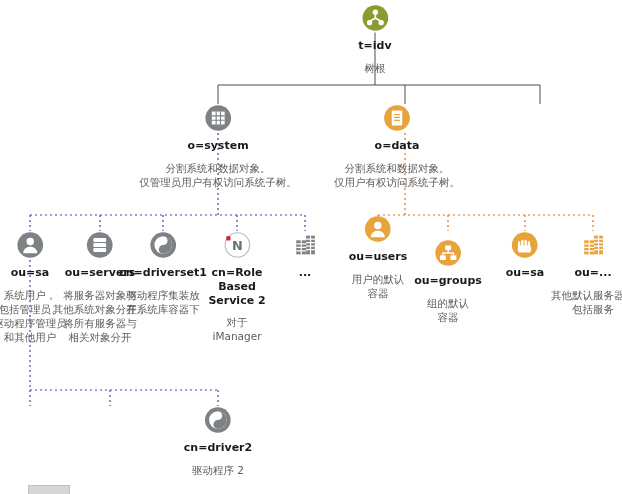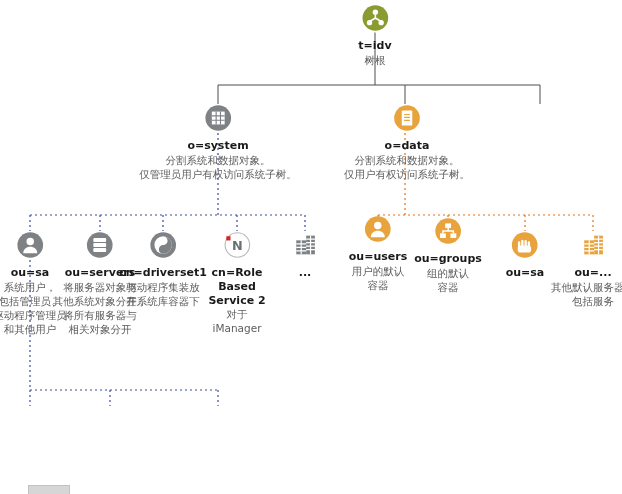--- a/index.html
+++ b/index.html
@@ -2,21 +2,21 @@
 <html><head>
 <meta charset="utf-8">
 <style>
   html,body{margin:0;padding:0;background:#fff;}
   body{font-family:"DejaVu Sans","Liberation Sans",sans-serif;}
   #stage{position:relative;width:622px;height:494px;background:#fff;overflow:hidden;padding-left:40px;}
   .wires{position:absolute;left:0;top:0;}
   .node{position:absolute;display:flex;flex-direction:column;align-items:center;transform:translateX(-50%);}
   .ic{width:28px;height:28px;display:block;}
   .label{margin-top:7px;font-weight:bold;font-size:11px;color:#1a1a1a;text-align:center;white-space:pre;line-height:1.25;}
-  .desc{margin-top:0;font-size:10.5px;color:#5c5c5c;text-align:center;white-space:pre;line-height:1.35;}
+  .desc{margin-top:8px;font-size:10.5px;color:#5c5c5c;text-align:center;white-space:pre;line-height:1.35;}
   .artifact{position:absolute;left:28px;top:485px;width:40px;height:9px;background:#d6d6d6;border:1px solid #c2c2c2;}
 </style>
 </head>
 <body>
 
 <div id="stage">
 
   <svg class="wires" width="622" height="494" viewBox="0 0 622 494">
     <g stroke="#4d4d4d" stroke-width="1" fill="none">
       <path d="M375 32.5V85 M218 85H540 M218 85v19 M405 85v19 M540 85v19"></path>
@@ -46,21 +46,21 @@
     <svg class="ic" viewBox="0 0 24 24">
       <circle cx="12" cy="12" r="11" fill="#7f8284"></circle>
       <rect x="6.5" y="6.5" width="11" height="11" fill="#fff"></rect>
       <path d="M6.5 10.2h11 M6.5 13.9h11 M10.2 6.5v11 M13.9 6.5v11" stroke="#7f8284" stroke-width="1"></path>
     </svg>
     <div class="label">o=system</div>
     <div class="desc">分割系统和数据对象。
 仅管理员用户有权访问系统子树。</div>
   </div>
 
-  <div class="node" style="left:407px;top:104px">
+  <div class="node" style="left:397px;top:104px">
     <svg class="ic" viewBox="0 0 24 24">
       <circle cx="12" cy="12" r="11" fill="#e8a33c"></circle>
       <rect x="7.5" y="5.5" width="9" height="13" rx="1" fill="#fff"></rect>
       <path d="M9.5 9h5 M9.5 11.5h5 M9.5 14h5" stroke="#e8a33c" stroke-width="1"></path>
     </svg>
     <div class="label">o=data</div>
     <div class="desc">分割系统和数据对象。
 仅用户有权访问系统子树。</div>
   </div>
 
@@ -133,21 +133,21 @@
     <svg class="ic" viewBox="0 0 24 24">
       <circle cx="12" cy="12" r="11" fill="#e8a33c"></circle>
       <circle cx="12" cy="9" r="3.2" fill="#fff"></circle>
       <path d="M6 19c0-3.3 2.7-5.5 6-5.5s6 2.2 6 5.5z" fill="#fff"></path>
     </svg>
     <div class="label">ou=users</div>
     <div class="desc">用户的默认
 容器</div>
   </div>
 
-  <div class="node" style="left:448px;top:217px">
+  <div class="node" style="left:448px;top:239px">
     <svg class="ic" viewBox="0 0 24 24">
       <circle cx="12" cy="12" r="11" fill="#e8a33c"></circle>
       <rect x="9.5" y="5.5" width="5" height="4" fill="#fff"></rect>
       <rect x="5" y="14" width="5" height="4" fill="#fff"></rect>
       <rect x="14" y="14" width="5" height="4" fill="#fff"></rect>
       <path d="M12 9.5v2.5 M7.5 14v-2h9v2" stroke="#fff" stroke-width="1.2" fill="none"></path>
     </svg>
     <div class="label">ou=groups</div>
     <div class="desc">组的默认
 容器</div>
@@ -173,16 +173,27 @@
       </g>
       <path d="M4.5 11h8.5 M4.5 14h8.5 M4.5 17h8.5 M13 7h7.5 M13 10h7.5 M13 13h7.5 M13 16h7.5 M8.75 8v12 M16.75 4v16" stroke="#fff" stroke-width="1" fill="none"></path>
     </svg>
     <div class="label">ou=...</div>
     <div class="desc">其他默认服务器。
 包括服务</div>
   </div>
 
 
 
+  <div class="node" style="left:218px;top:406px">
+    <svg class="ic" viewBox="0 0 24 24">
+      <circle cx="12" cy="12" r="11" fill="#7f8284"></circle>
+      <circle cx="12" cy="12" r="7.5" fill="#fff"></circle>
+      <path d="M12 4.5a7.5 7.5 0 010 15 3.75 3.75 0 010-7.5 3.75 3.75 0 000-7.5z" fill="#7f8284"></path>
+      <circle cx="12" cy="8.25" r="1.1" fill="#fff"></circle>
+        <circle cx="12" cy="15.75" r="1.1" fill="#7f8284"></circle>
+    </svg>
+    <div class="label">cn=driver2</div>
+    <div class="desc">驱动程序 2</div>
+  </div>
 
   <div class="artifact"></div>
 
 </div>
 
 </body></html>

